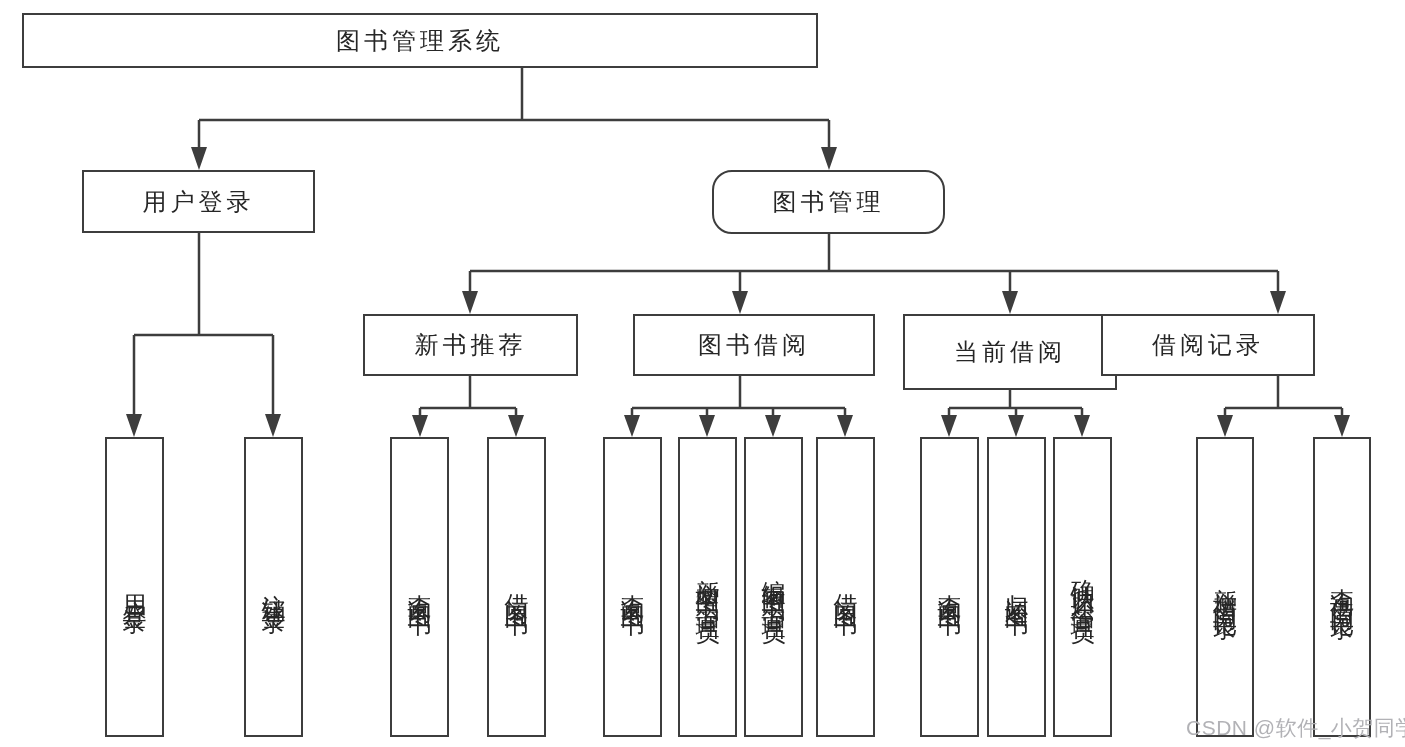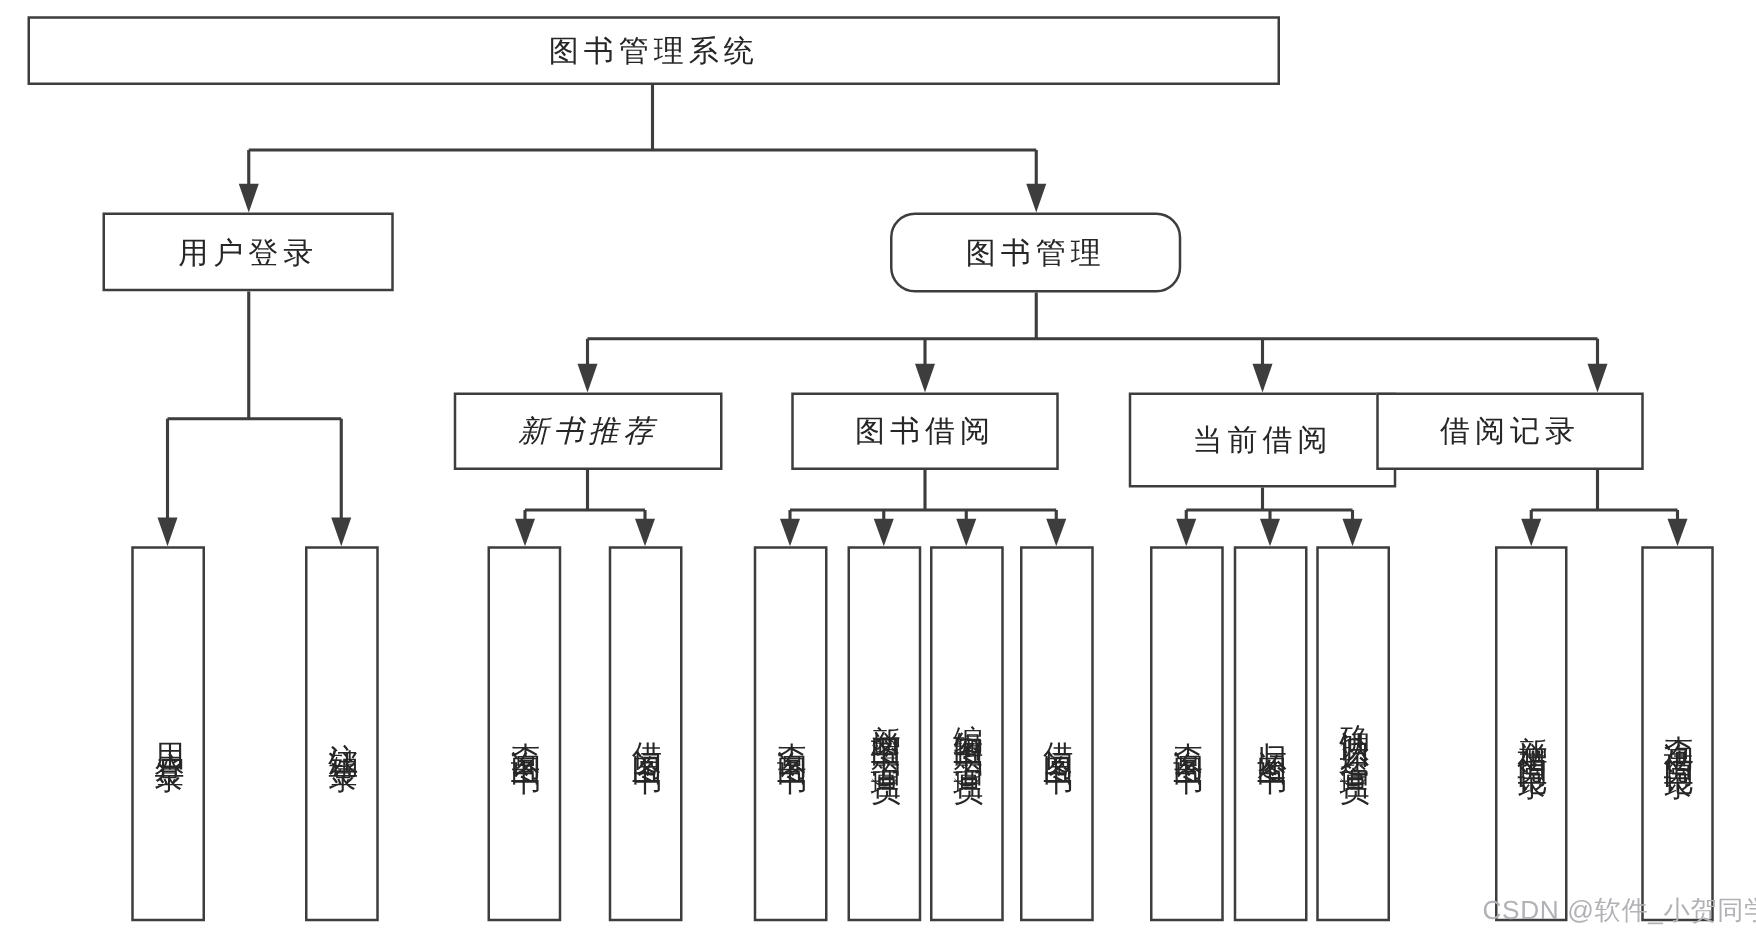--- a/index.html
+++ b/index.html
@@ -114,27 +114,27 @@
       <polygon points="1016,437 1008,415 1024,415"></polygon>
       <polygon points="1082,437 1074,415 1090,415"></polygon>
     </g>
     <g>
       <path d="M1278 376 V408 M1225 408 H1342 M1225 408 V420 M1342 408 V420"></path>
       <polygon points="1225,437 1217,415 1233,415"></polygon>
       <polygon points="1342,437 1334,415 1350,415"></polygon>
     </g>
   </svg>
 
-  <div class="node" style="left:22px; top:13px; width:1002px; height:55px;">图书管理系统</div>
+  <div class="node" style="left:22px; top:13px; width:796px; height:55px;">图书管理系统</div>
 
   <div class="node" style="left:82px; top:170px; width:233px; height:63px;">用户登录</div>
   <div class="node" style="left:712px; top:170px; width:233px; height:64px;border-radius:20px;">图书管理</div>
 
-  <div class="node" style="left:363px; top:314px; width:215px; height:62px;font-style:italic;">新书推荐</div>
-  <div class="node" style="left:633px; top:314px; width:214px; height:62px;">图书借阅</div>
+  <div class="node" style="left:363px; top:314px; width:215px; height:62px;">新书推荐</div>
+  <div class="node" style="left:633px; top:314px; width:242px; height:62px;">图书借阅</div>
   <div class="node" style="left:903px; top:314px; width:214px; height:76px;">当前借阅</div>
   <div class="node" style="left:1101px; top:314px; width:214px; height:62px;">借阅记录</div>
 
   <div class="leaf" style="left:105px;">
     <span class="vtext">用户登录</span>
   </div>
   <div class="leaf" style="left:244px;">
     <span class="vtext">注销登录</span>
   </div>
   <div class="leaf" style="left:390px;">

